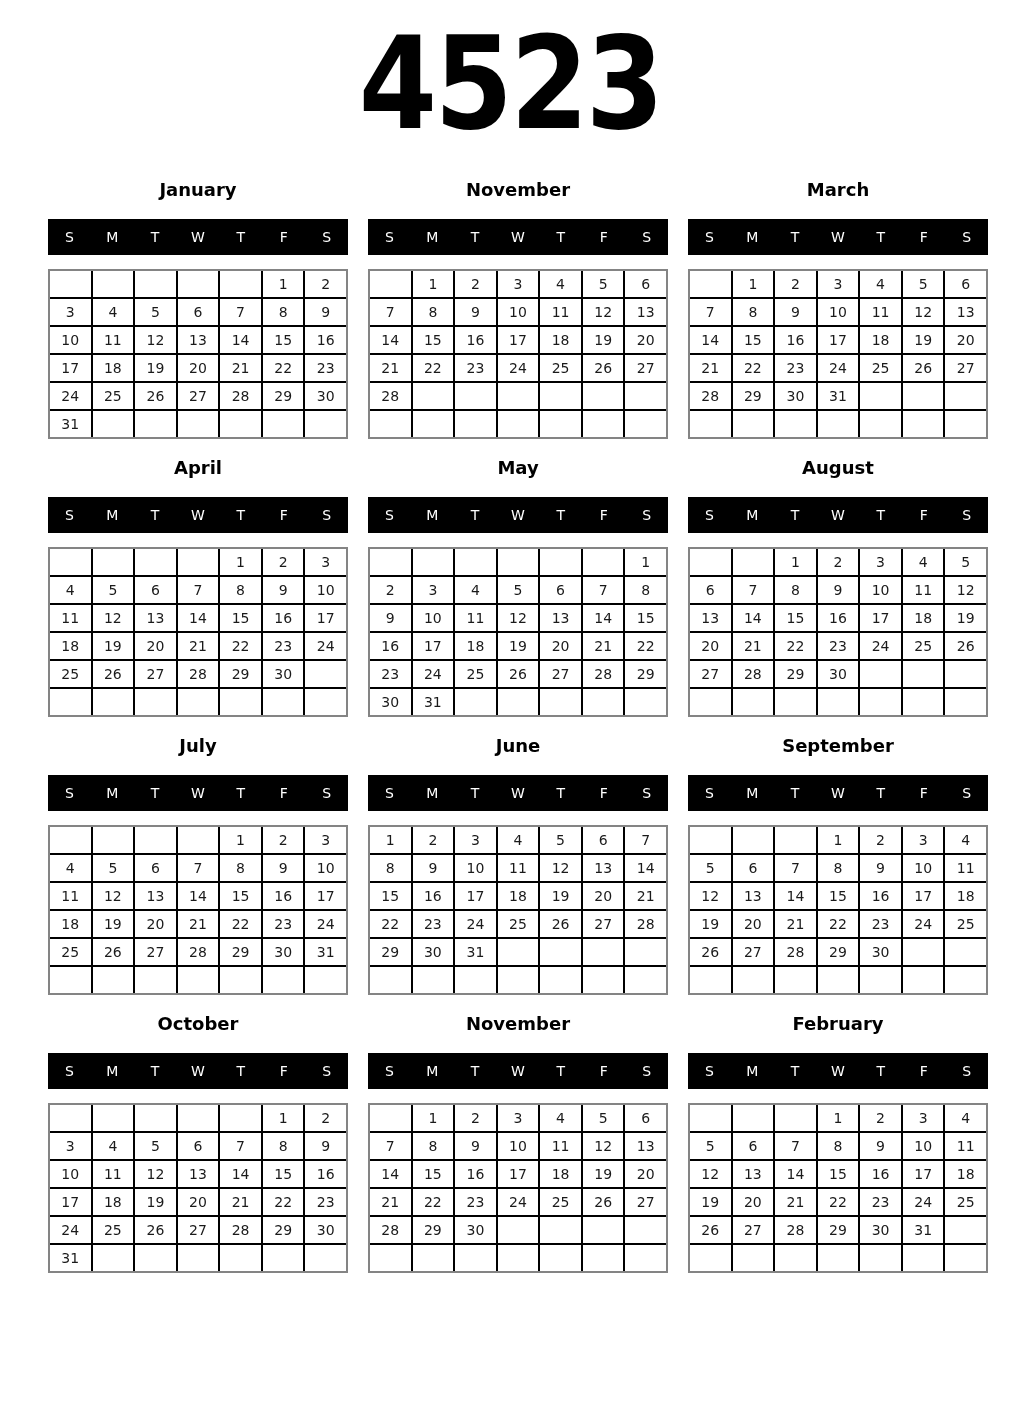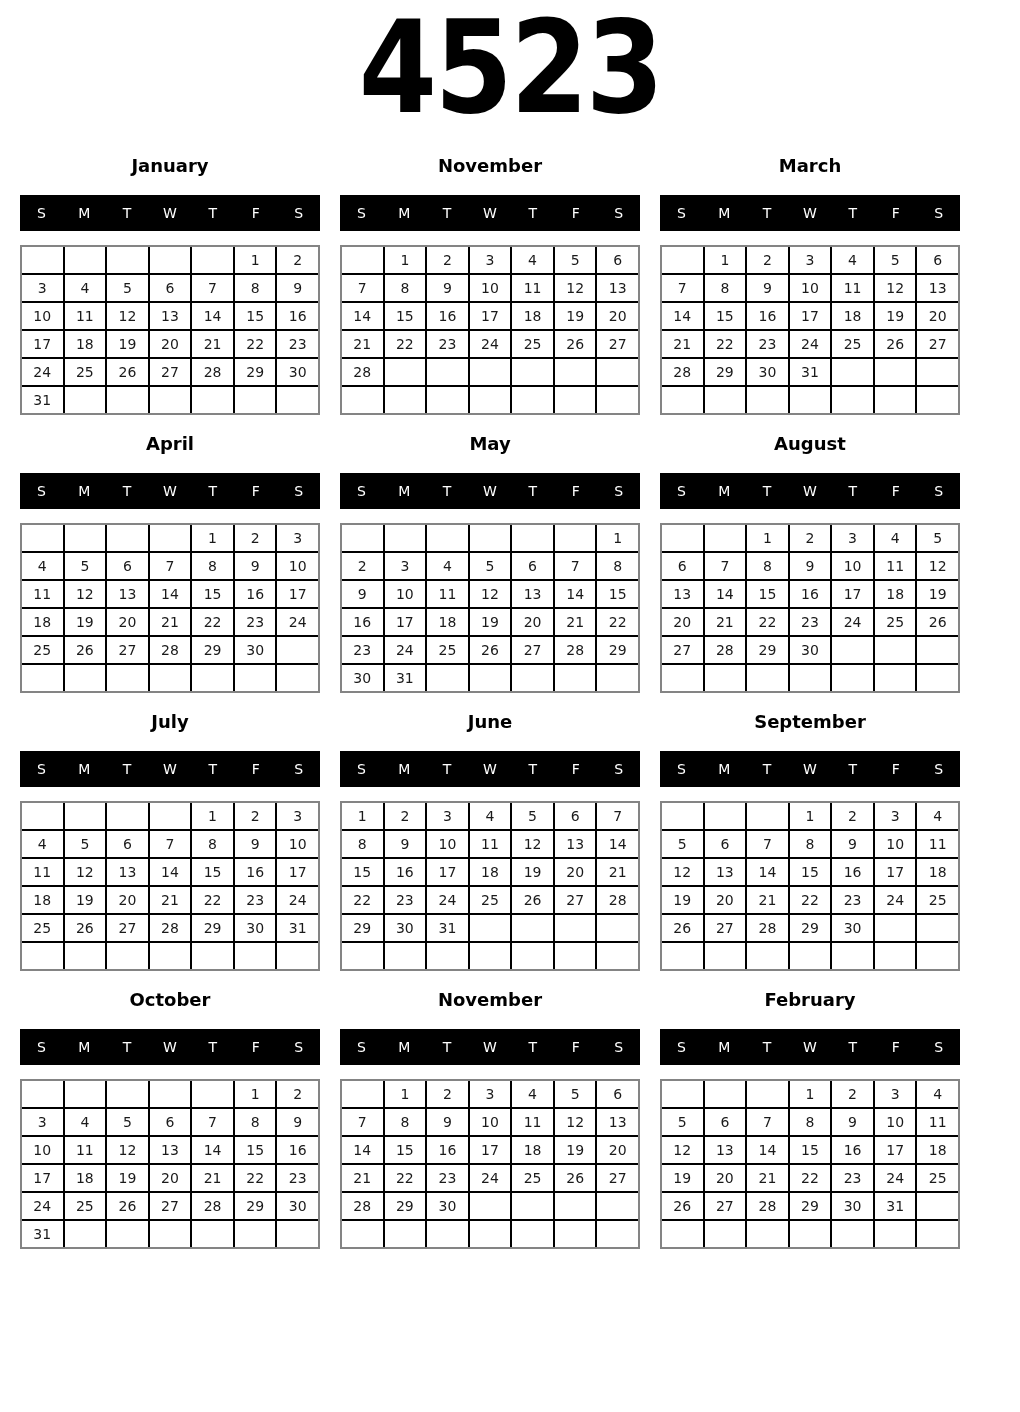--- a/index.html
+++ b/index.html
@@ -9,40 +9,40 @@
   }
   body {
     width: 1020px;
     height: 1412px;
     font-family: "DejaVu Sans", sans-serif;
     position: relative;
     overflow: hidden;
   }
   .year-title {
     text-align: center;
-    padding-top: 4px;
+    padding-top: 20px;
     height: 128px;
     line-height: 1;
   }
   .year-title .year-text {
     display: inline-block;
     font-size: 128px;
     font-weight: bold;
     color: #000000;
     transform: scaleX(0.88);
     transform-origin: center top;
     letter-spacing: -3px;
   }
   .months {
     display: grid;
     grid-template-columns: repeat(3, 300px);
     column-gap: 20px;
     row-gap: 18px;
-    padding: 0 20px;
-    margin-top: 23px;
+    padding: 0 48px;
+    margin-top: 31px;
   }
   .month-block {
     width: 300px;
   }
   .month-name {
     text-align: center;
     font-weight: bold;
     font-size: 18px;
     line-height: 22px;
     margin-bottom: 18px;

